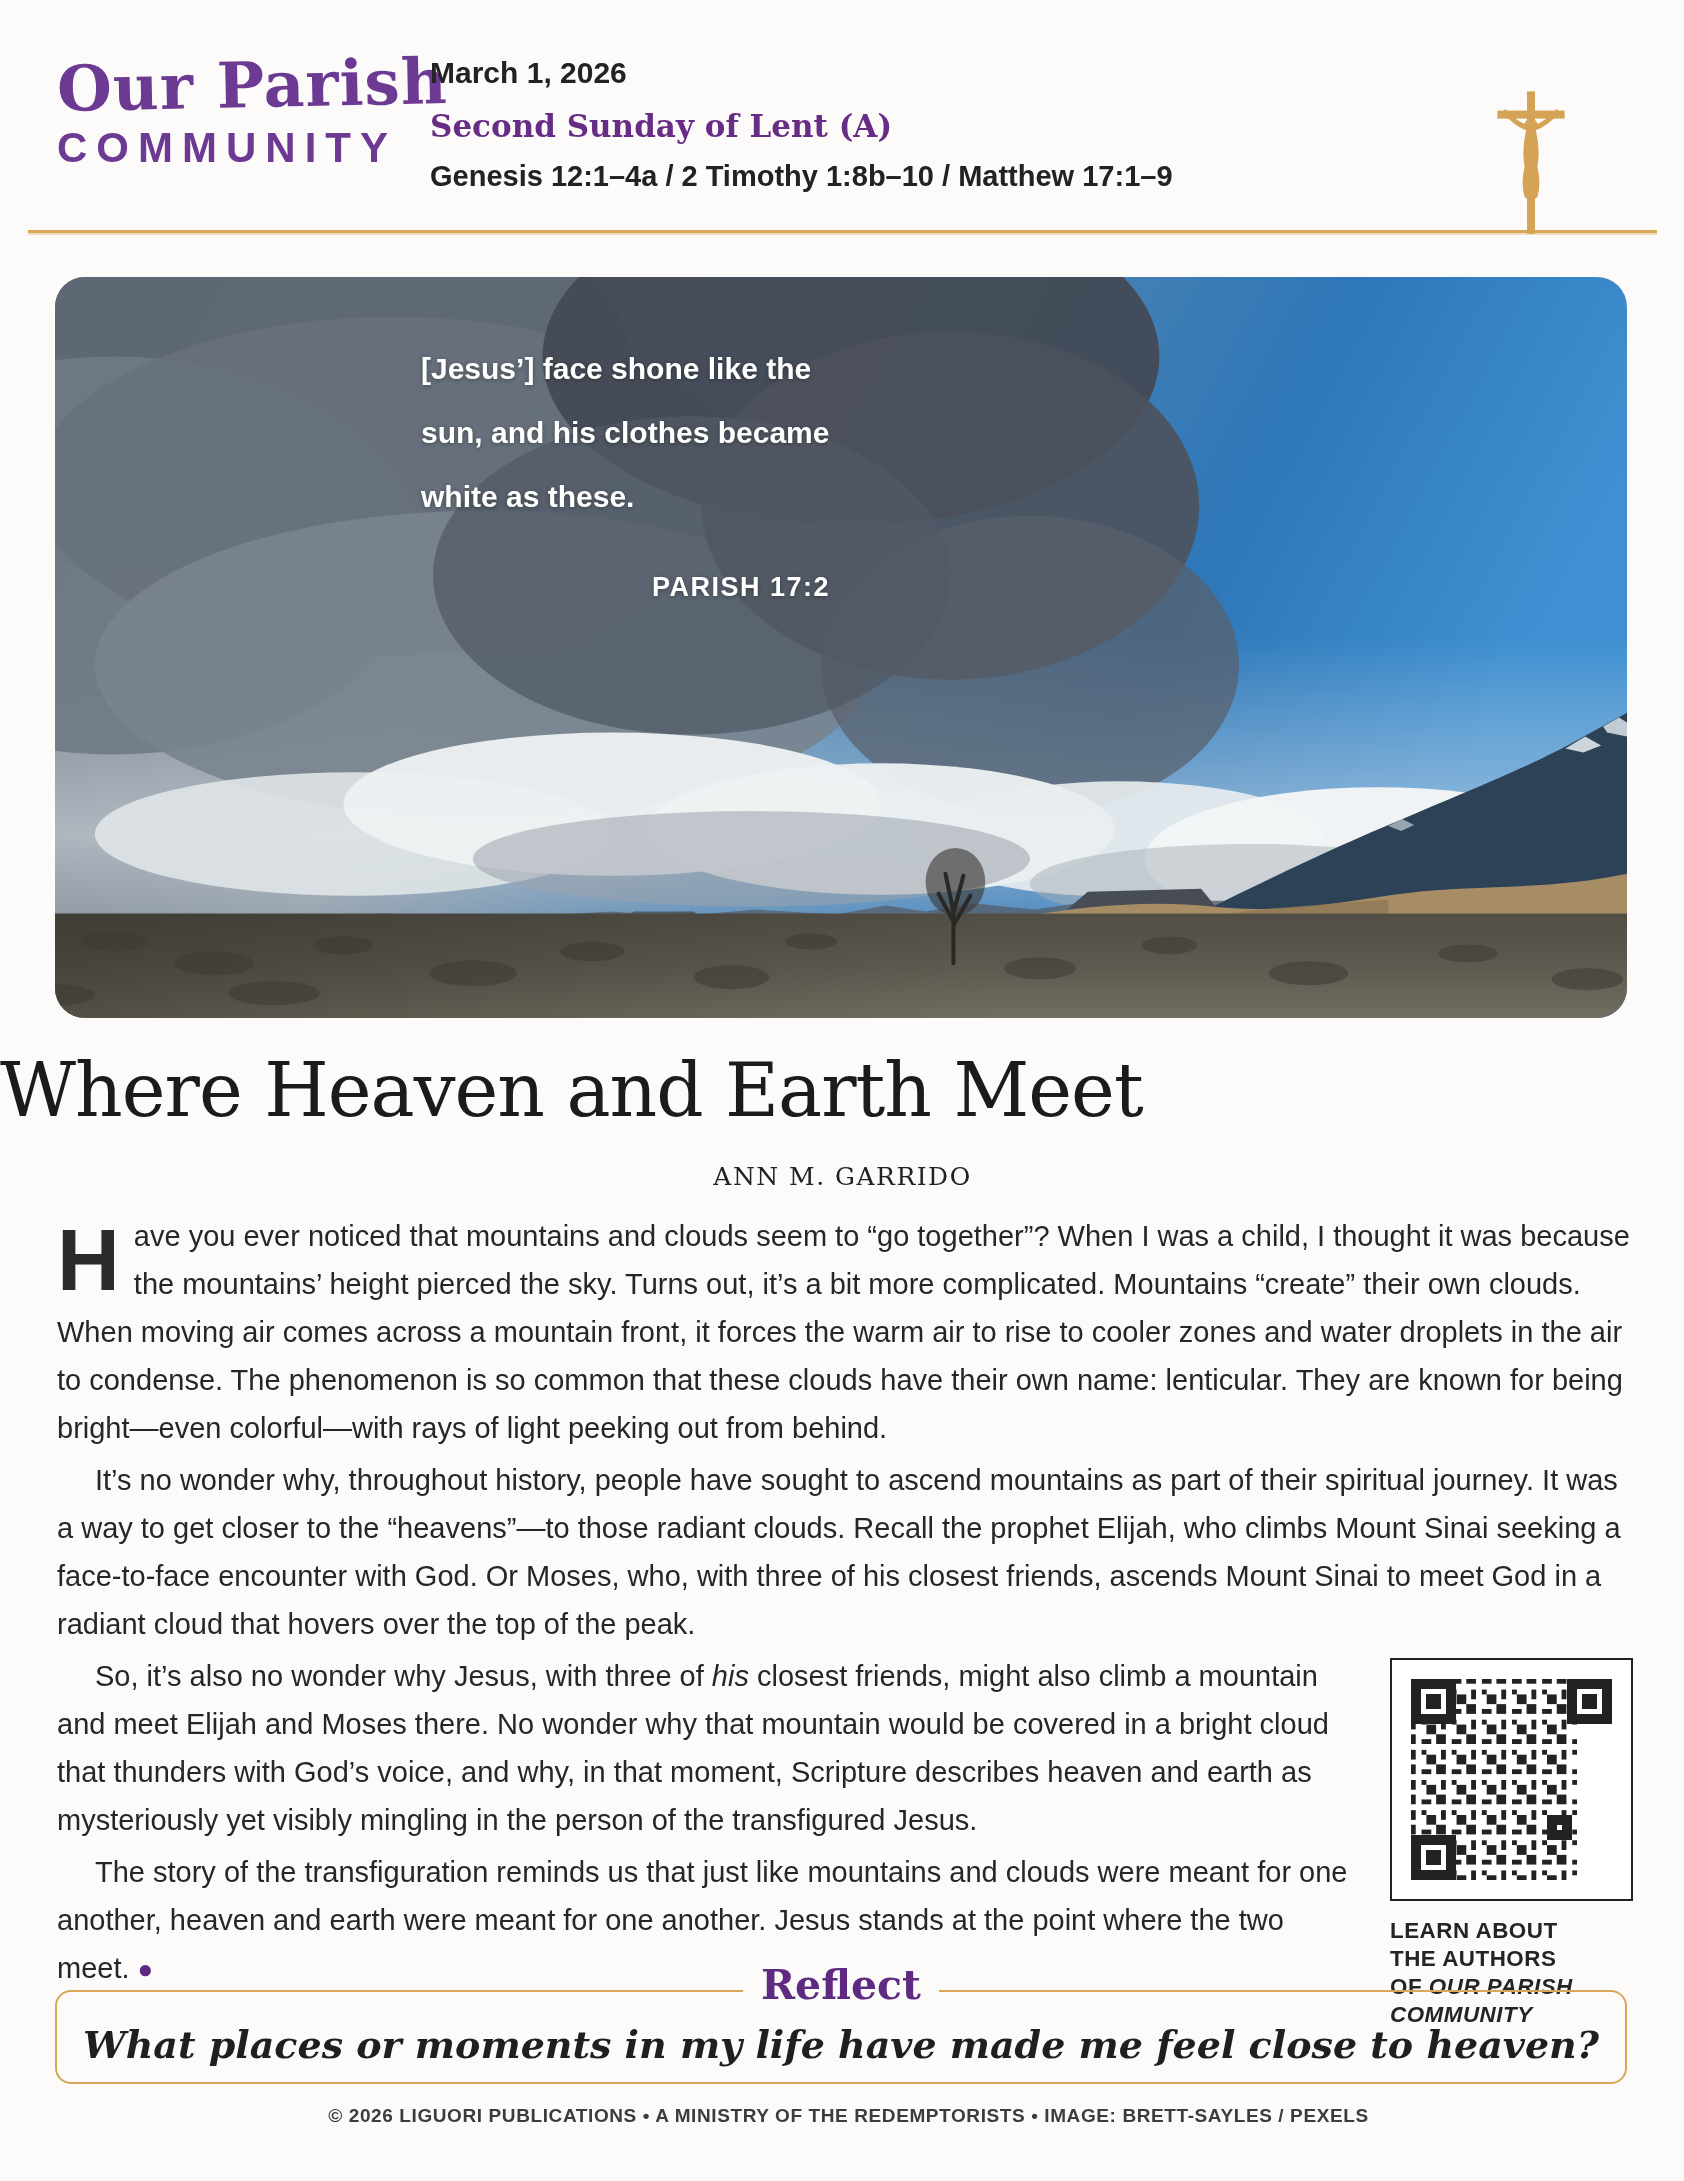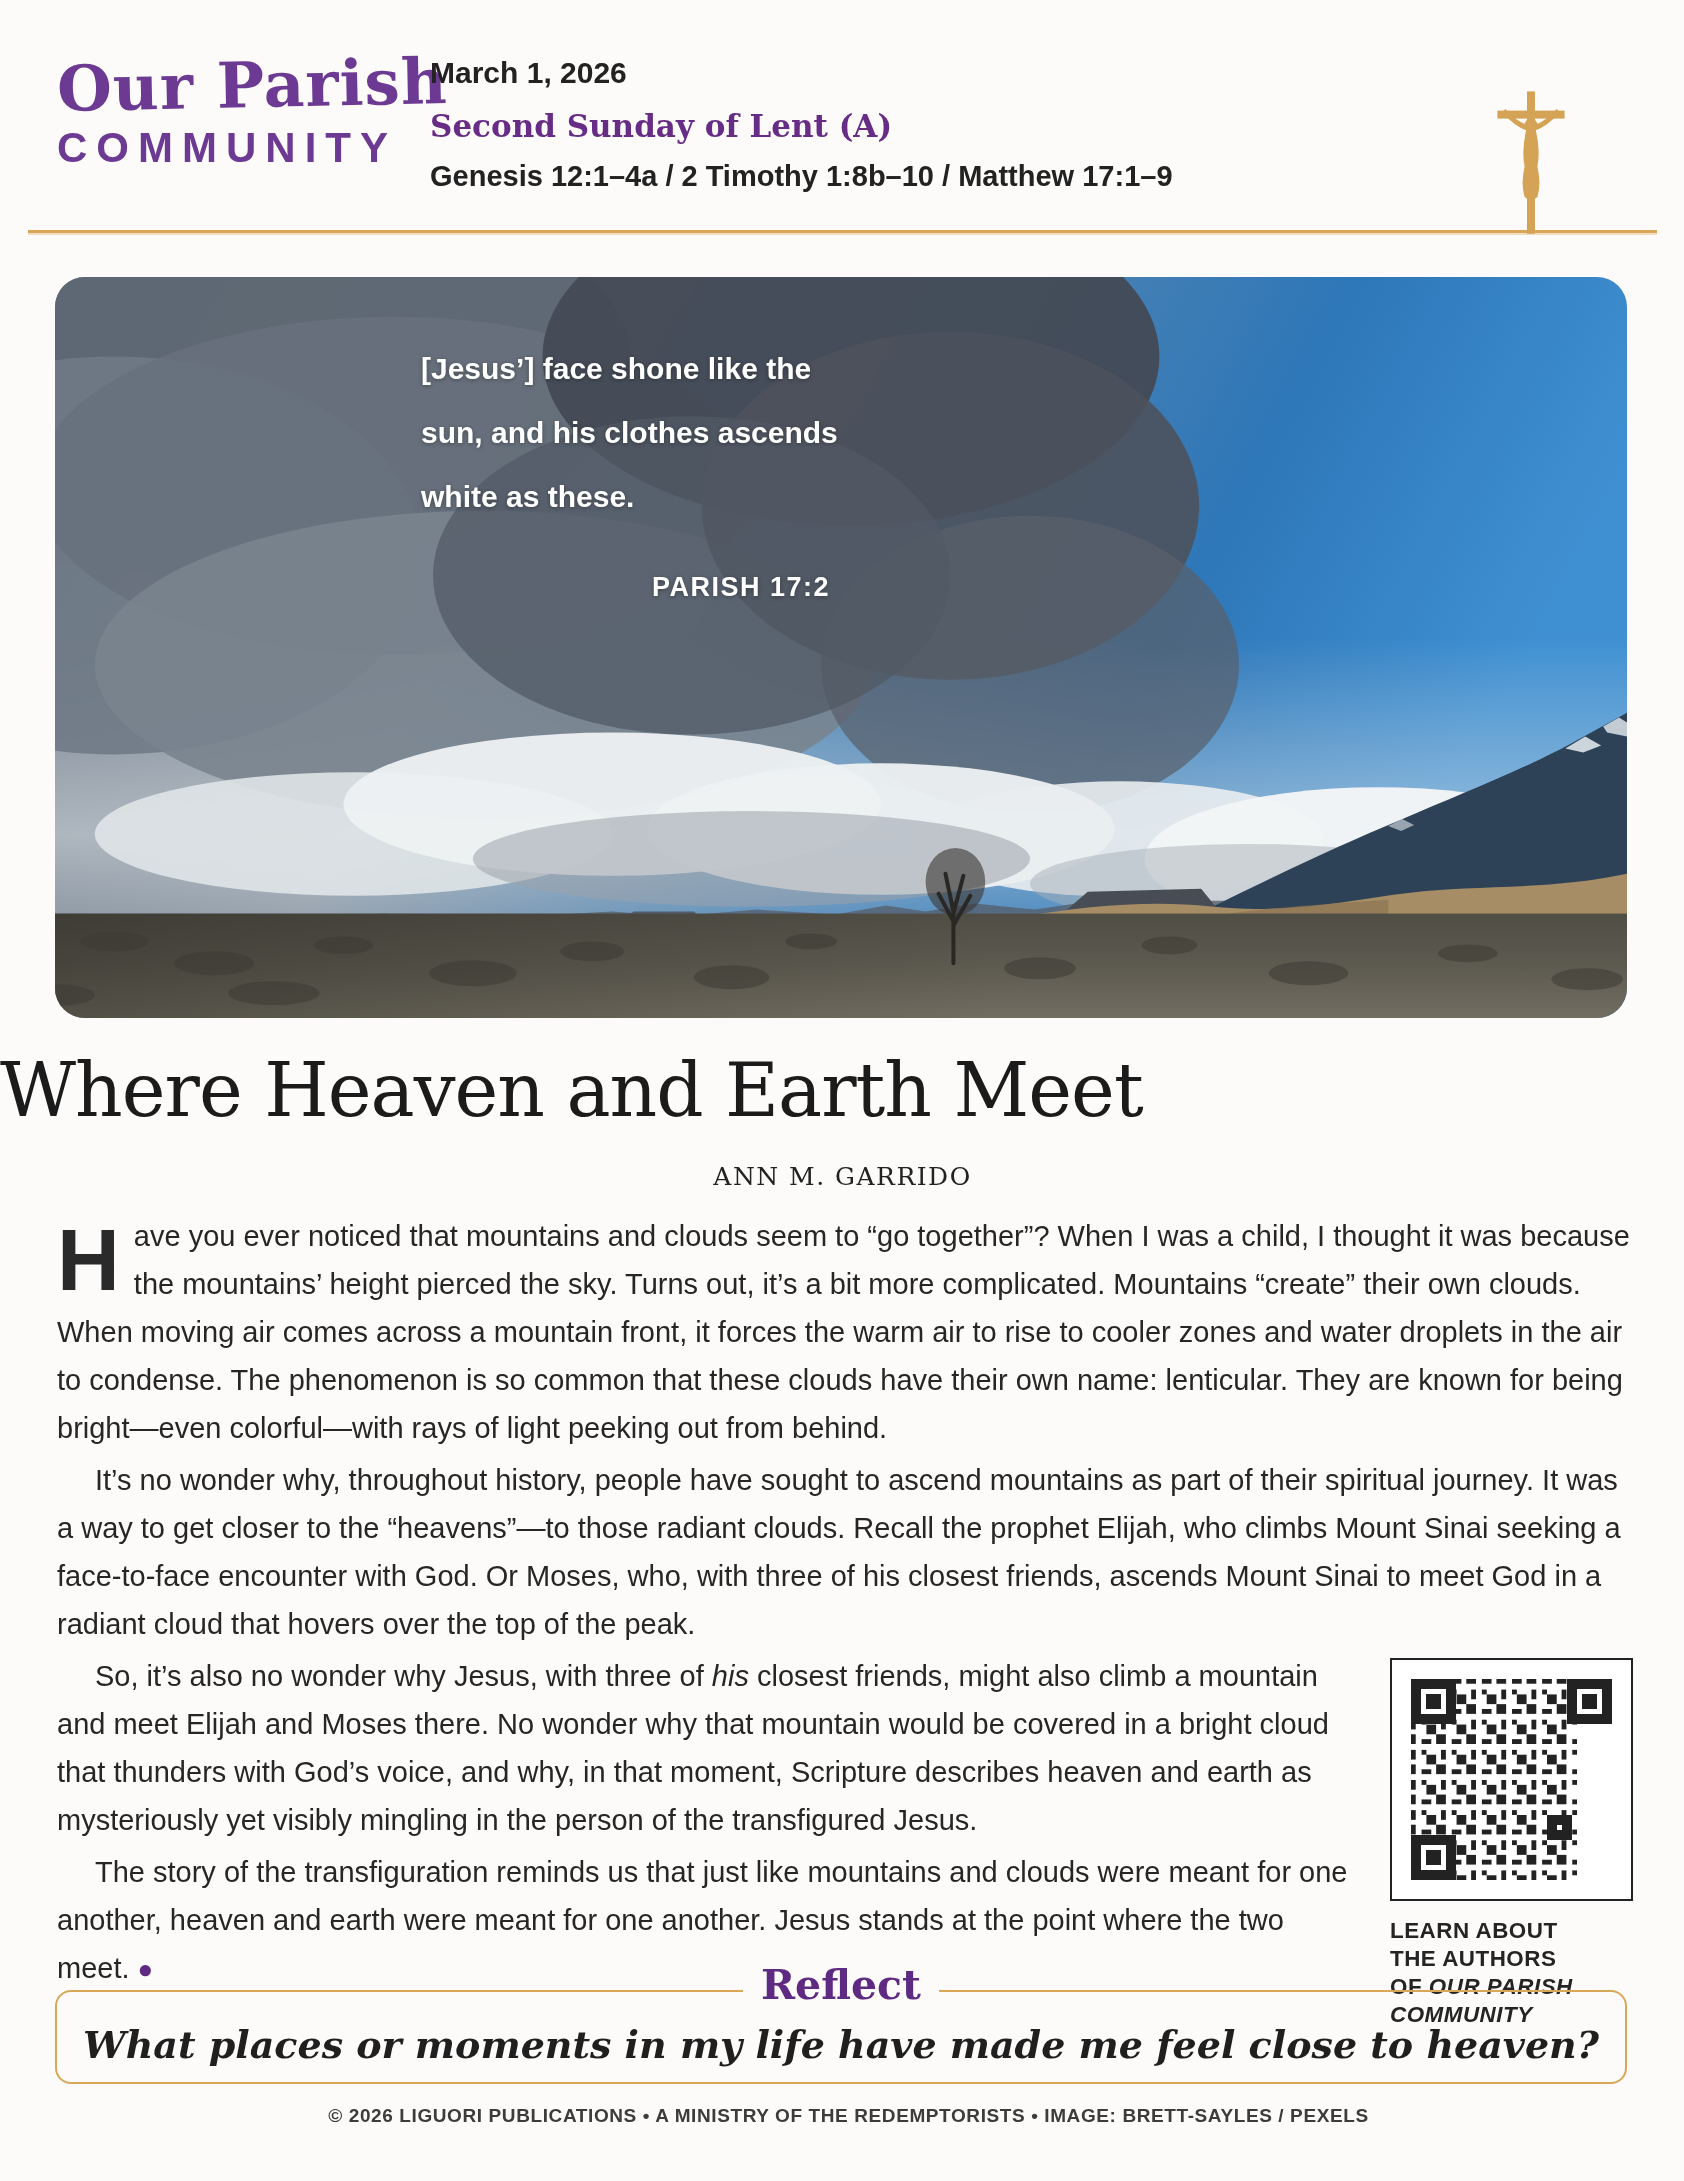--- a/index.html
+++ b/index.html
@@ -173,21 +173,21 @@
       </g>
 
       <g>
         <ellipse cx="905" cy="608" rx="30" ry="34" fill="#3a3632" opacity="0.6"></ellipse>
         <path d="M903,690 L903,630 M903,648 L888,620 M903,652 L920,622 M903,638 L895,600 M903,640 L913,602" stroke="#2a2824" stroke-width="4" fill="none" stroke-linecap="round"></path>
       </g>
     </svg>
 
     <figcaption class="hero-quote">
       <div>[Jesus’] face shone like the</div>
-      <div>sun, and his clothes ascends</div>
+      <div>sun, and his clothes became</div>
       <div>white as these.</div>
       <div class="hero-cite">PARISH 17:2</div>
     </figcaption>
   </figure>
 
   <h1 class="title">Where Heaven and Earth Meet</h1>
   <div class="author">ANN M. GARRIDO</div>
 
   <div class="body-copy">
     <p>

